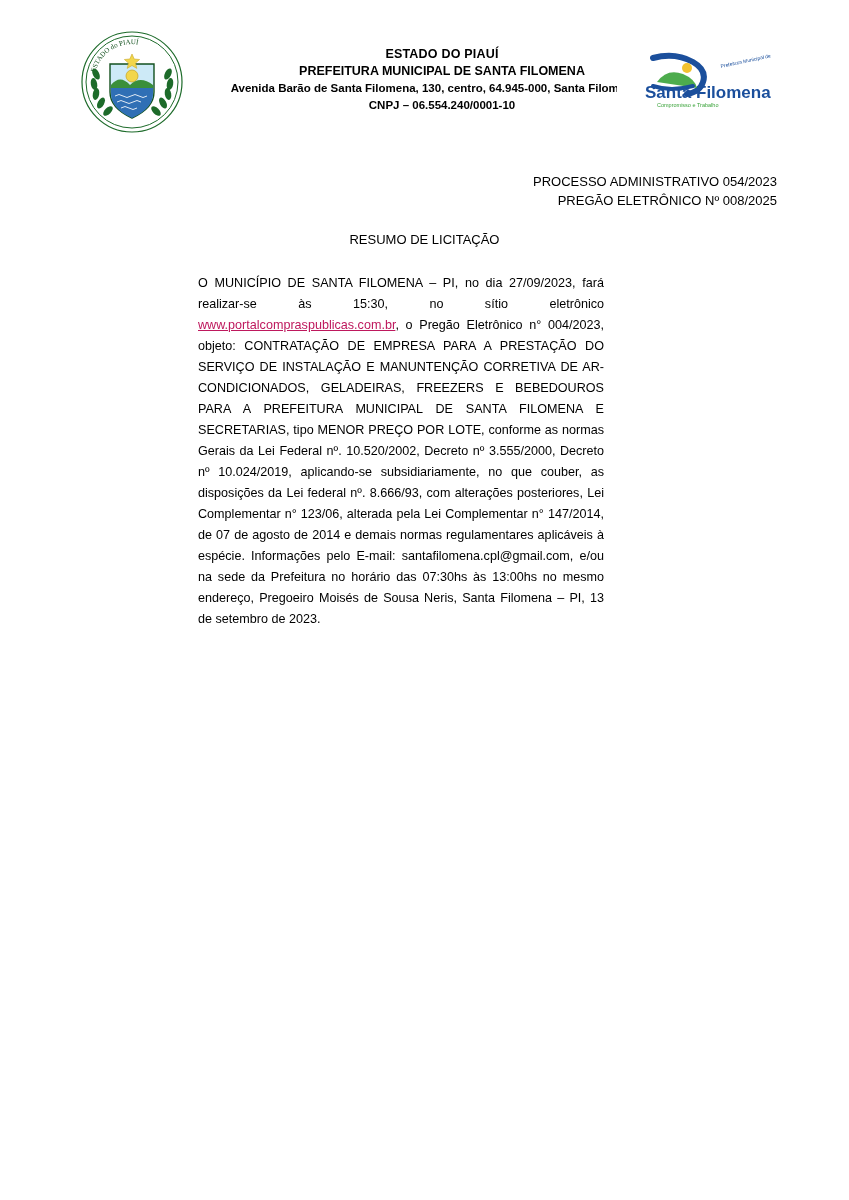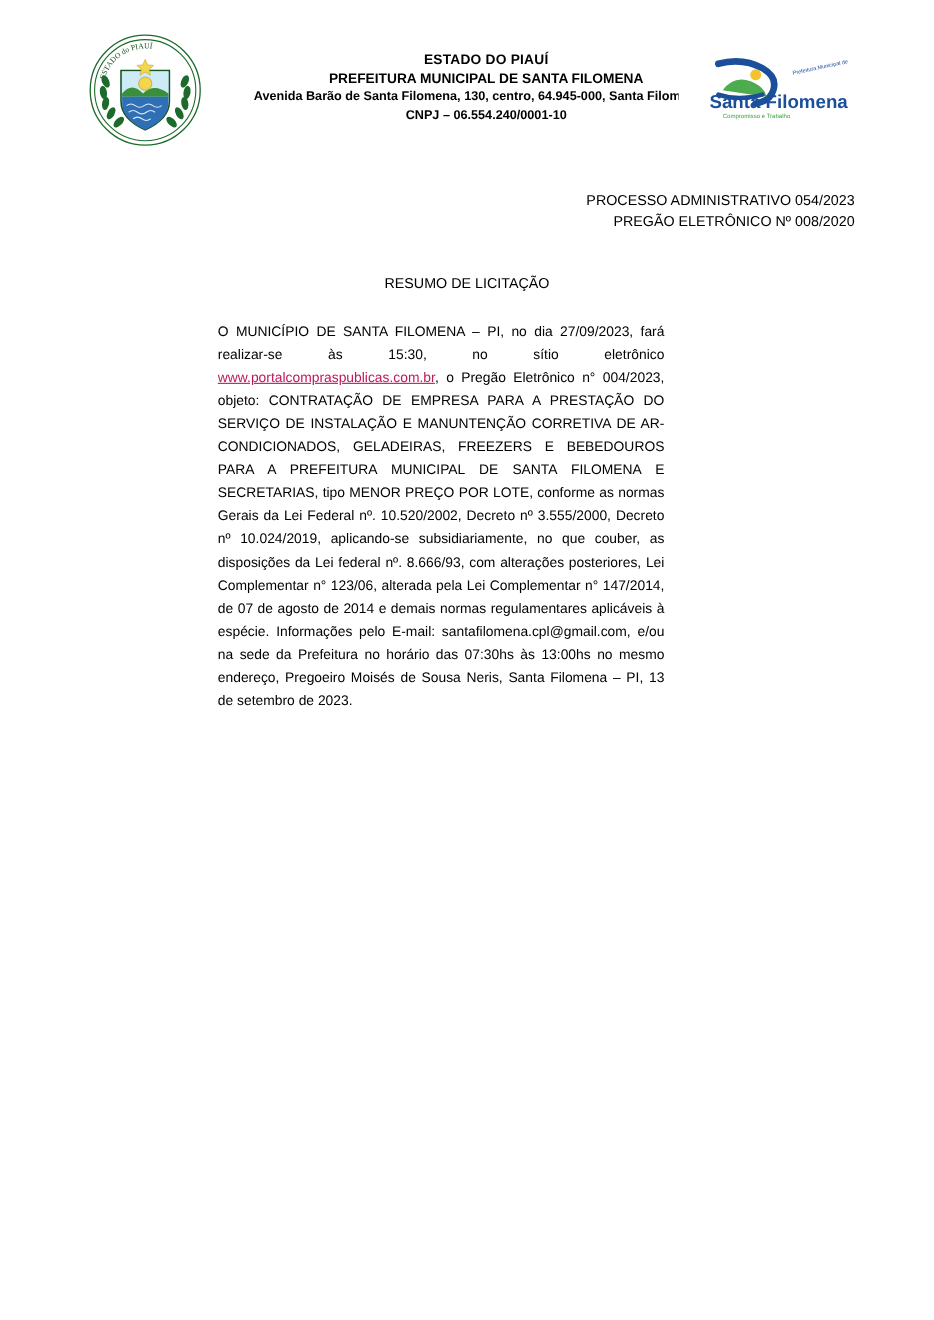--- a/index.html
+++ b/index.html
@@ -61,21 +61,21 @@
   .logo-sf svg { display: block; }
 
   
   .proc {
     margin-top: 40px;
     text-align: right;
     font-size: 13px;
     line-height: 19px;
   }
   .resumo {
-    margin-top: 40px;
+    margin-top: 22px;
     text-align: center;
     font-size: 13px;
   }
 
   
   .body-text {
     margin-top: 26px;
     width: 406px;
     margin-left: 126px;
     text-align: justify;
@@ -158,21 +158,21 @@
 
         <text x="28" y="46" font-family="Liberation Sans, sans-serif" font-size="17" font-weight="bold" fill="#1b4f9c">Santa Filomena</text>
 
         <text x="40" y="55" font-family="Liberation Sans, sans-serif" font-size="5.5" fill="#3aa33a">Compromisso e Trabalho</text>
       </svg>
     </div>
   </div>
 
   <div class="proc">
     <div>PROCESSO ADMINISTRATIVO 054/2023</div>
-    <div>PREGÃO ELETRÔNICO Nº 008/2020</div>
+    <div>PREGÃO ELETRÔNICO Nº 008/2025</div>
   </div>
 
   <div class="resumo">RESUMO DE LICITAÇÃO</div>
 
   <div class="body-text">
     <p>
       <span>O MUNICÍPIO DE SANTA FILOMENA – PI, no dia 27/09/2023, fará realizar-se às 15:30, no sítio eletrônico </span><a class="link" href="#">www.portalcompraspublicas.com.br</a><span>, o Pregão Eletrônico n° 004/2023, objeto: CONTRATAÇÃO DE EMPRESA PARA A PRESTAÇÃO DO SERVIÇO DE INSTALAÇÃO E MANUNTENÇÃO CORRETIVA DE AR-CONDICIONADOS, GELADEIRAS, FREEZERS E BEBEDOUROS PARA A PREFEITURA MUNICIPAL DE SANTA FILOMENA E SECRETARIAS, tipo MENOR PREÇO POR LOTE, conforme as normas Gerais da Lei Federal nº. 10.520/2002, Decreto nº 3.555/2000, Decreto nº 10.024/2019, aplicando-se subsidiariamente, no que couber, as disposições da Lei federal nº. 8.666/93, com alterações posteriores, Lei Complementar n° 123/06, alterada pela Lei Complementar n° 147/2014, de 07 de agosto de 2014 e demais normas regulamentares aplicáveis à espécie. Informações pelo E-mail: santafilomena.cpl@gmail.com, e/ou na sede da Prefeitura no horário das 07:30hs às 13:00hs no mesmo endereço, Pregoeiro Moisés de Sousa Neris, Santa Filomena – PI, 13 de setembro de 2023.</span>
     </p>
   </div>
 

